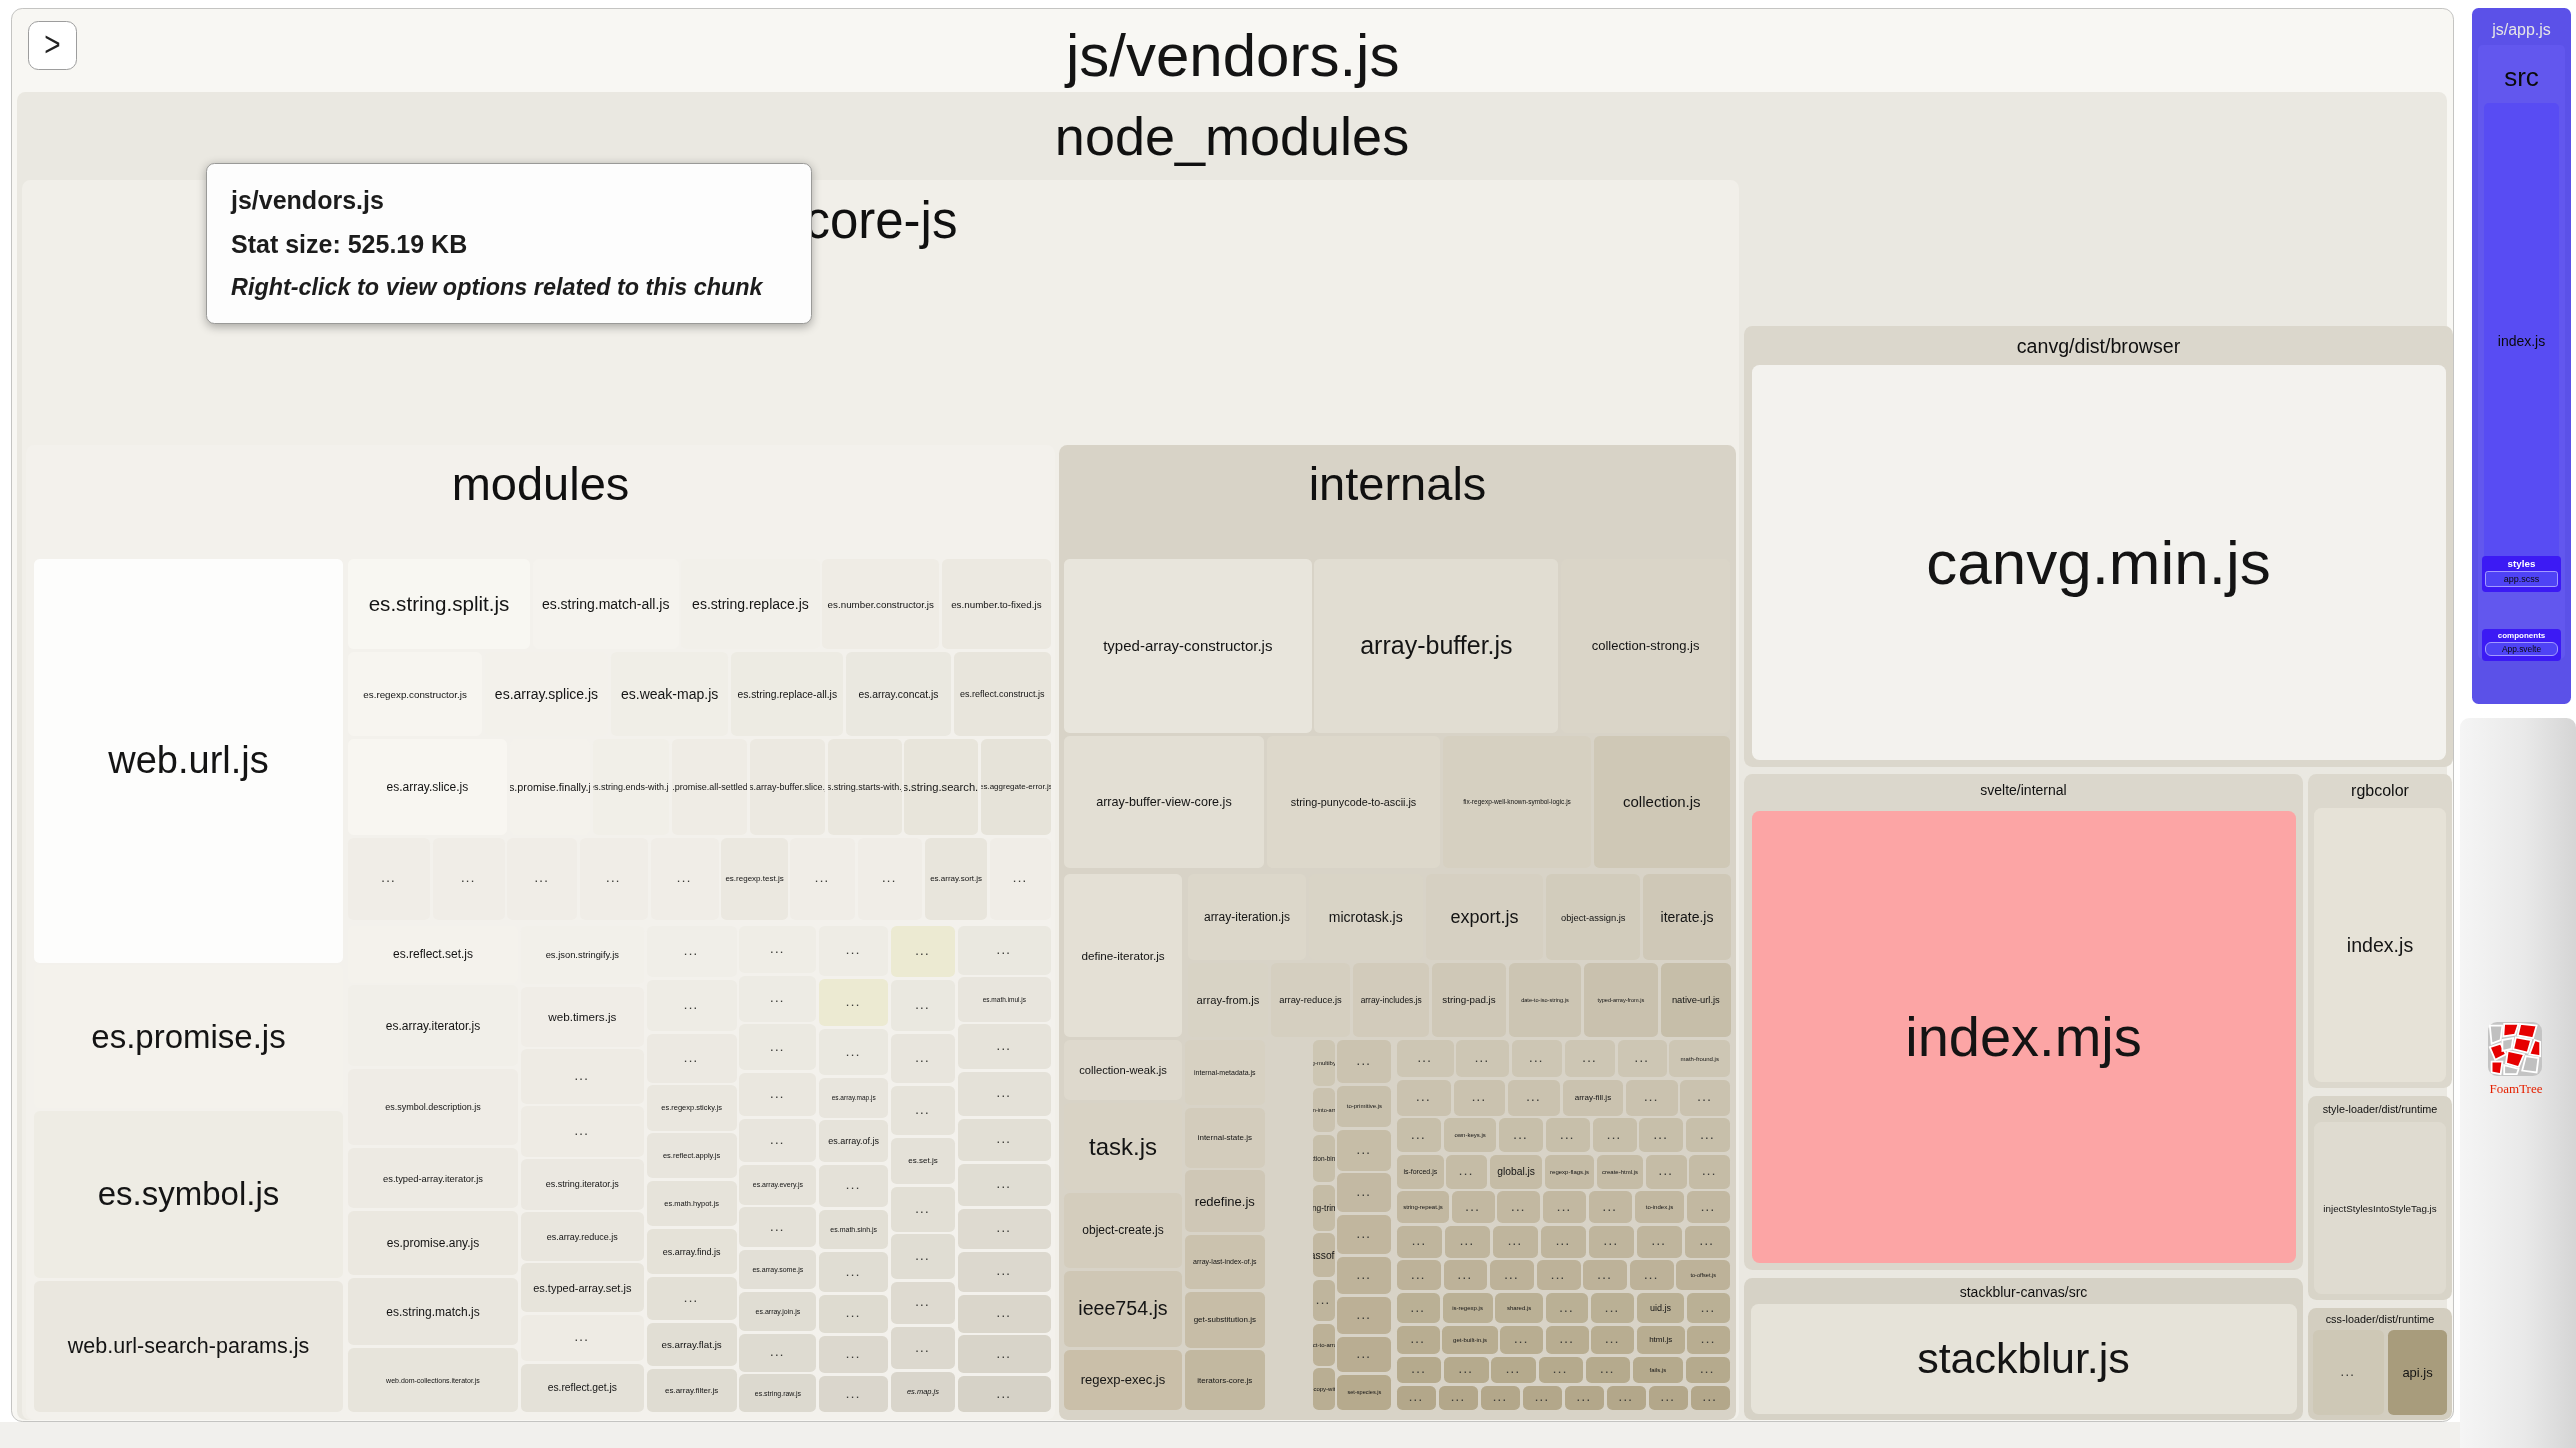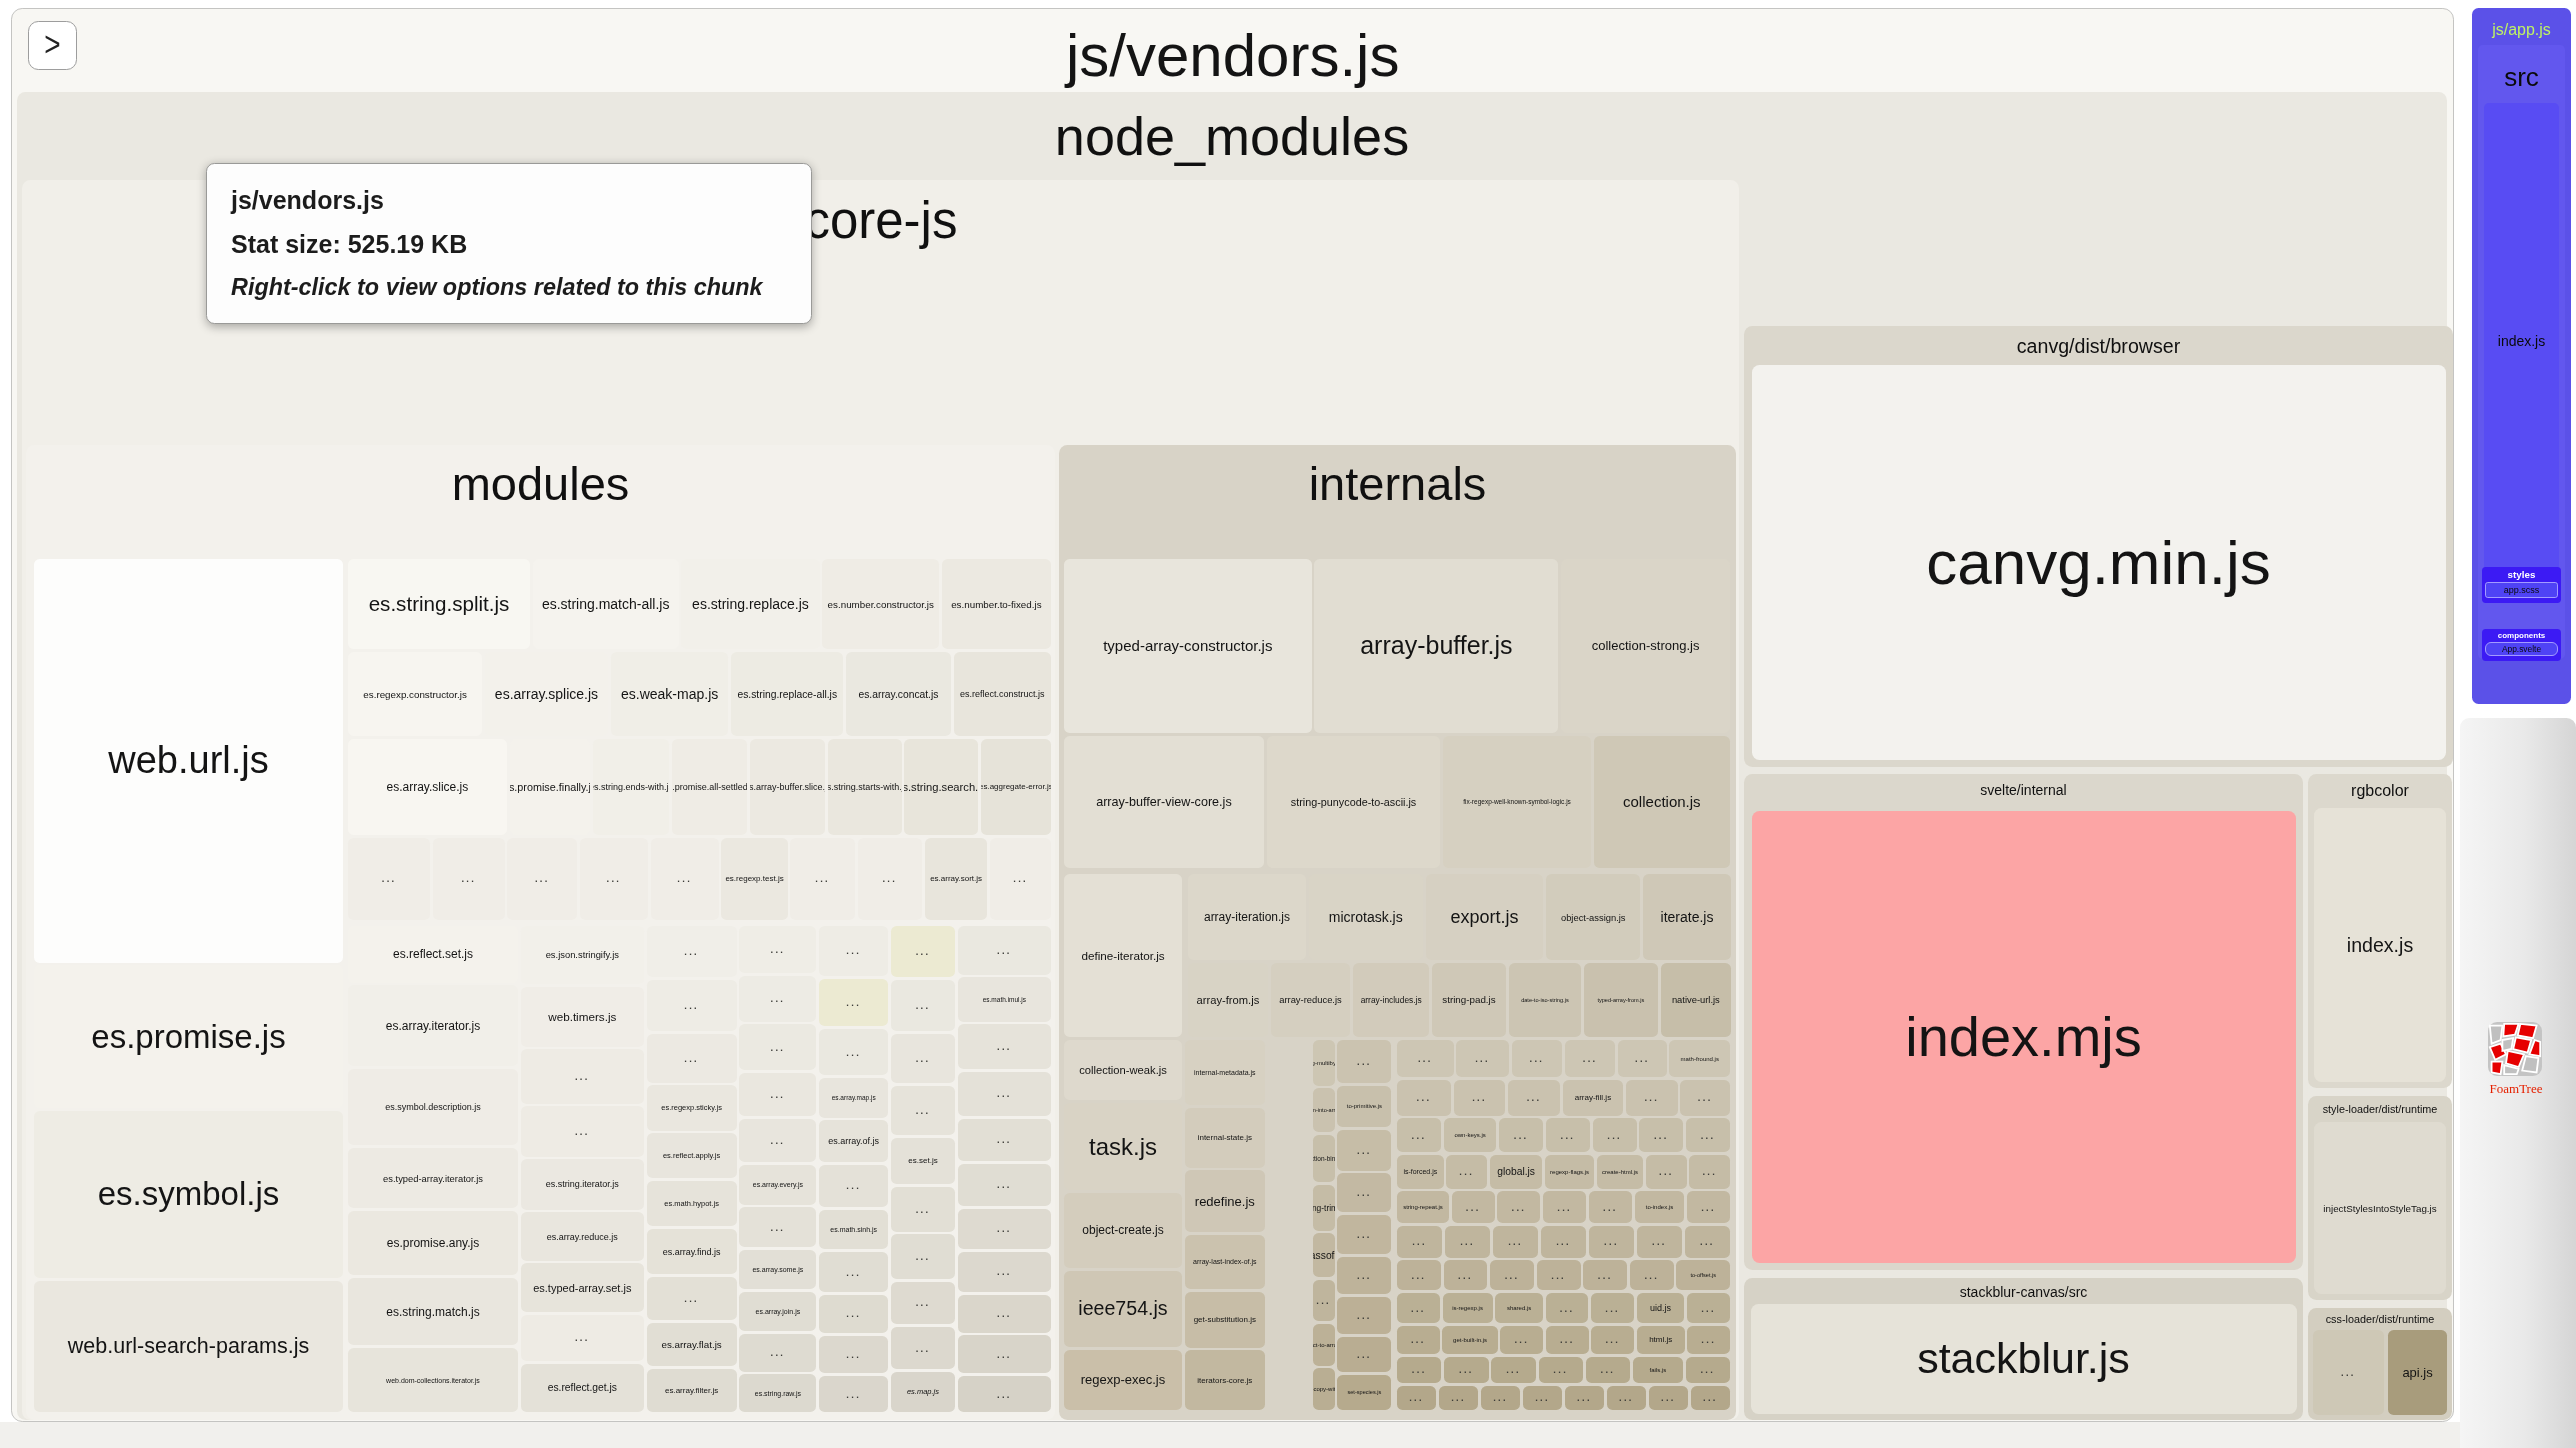--- a/index.html
+++ b/index.html
@@ -34,21 +34,21 @@
   #tooltip .tt-hint { font-size:23.4px; font-weight:700; font-style:italic; }
 
   
   #toggle-btn { width:49px; height:49px; background:#fff; border:1.9px solid #9d9d9d;
     border-radius:10.3px; display:flex; align-items:center; justify-content:center;
     cursor:pointer; z-index:60; }
   #toggle-btn span { font-size:28px; font-weight:300; color:#222; transform:scaleY(1.25); }
 
   
   #app-chunk { background:#5b51e8; border-radius:6.5px; padding:5.6px; z-index:5; }
-  #app-chunk .chunk-title { text-align:center; font-size:16px; color:#bef264; padding:7.5px 0 5.6px; }
+  #app-chunk .chunk-title { text-align:center; font-size:16px; color:#e5e5e5; padding:7.5px 0 5.6px; }
   #src-group { background:#6257ee; border-radius:4.7px; height:614px; position:relative; }
   #src-group .src-label { text-align:center; font-size:26px; color:#0a0a0a; padding-top:17px; }
   #src-index { position:absolute; left:6.5px; right:6.5px; top:58px; height:475px;
     background:#584cf3; border-radius:4.7px; display:flex; align-items:center; justify-content:center;
     font-size:14px; color:#0a0a0a; }
   .mini-group { position:absolute; left:4.7px; right:4.7px; background:#3c1af4; border-radius:3.7px; padding:1.9px 2.8px; }
   .mini-group .mini-head { text-align:center; color:#ffffff; font-weight:700; }
   .mini-chip { background:#4f43f5; border:0.9px solid #a39bff; border-radius:2.8px;
     text-align:center; color:#0a0a0a; margin-top:1.9px; }
 
@@ -904,21 +904,21 @@
     <div class="tt-line tt-hint">Right-click to view options related to this chunk</div>
   </div>
 
   <div class="abs" id="app-chunk" style="left:2472px; top:8.4px; width:99px; height:696px;">
     <div class="chunk-title">js/app.js</div>
     <div id="src-group">
       <div class="src-label">src</div>
       <div id="src-index">
         <span>index.js</span>
       </div>
-      <div class="mini-group" style="top:522px; height:36px;">
+      <div class="mini-group" style="top:511px; height:36px;">
         <div class="mini-head" style="font-size:9.8px;">styles</div>
         <div class="mini-chip" style="font-size:9px; height:16px; line-height:15px;">app.scss</div>
       </div>
       <div class="mini-group" style="top:584px; height:32px;">
         <div class="mini-head" style="font-size:8px;">components</div>
         <div class="mini-chip" style="font-size:8.4px; height:14px; line-height:13px;border-radius:6px;">App.svelte</div>
       </div>
     </div>
   </div>
 

